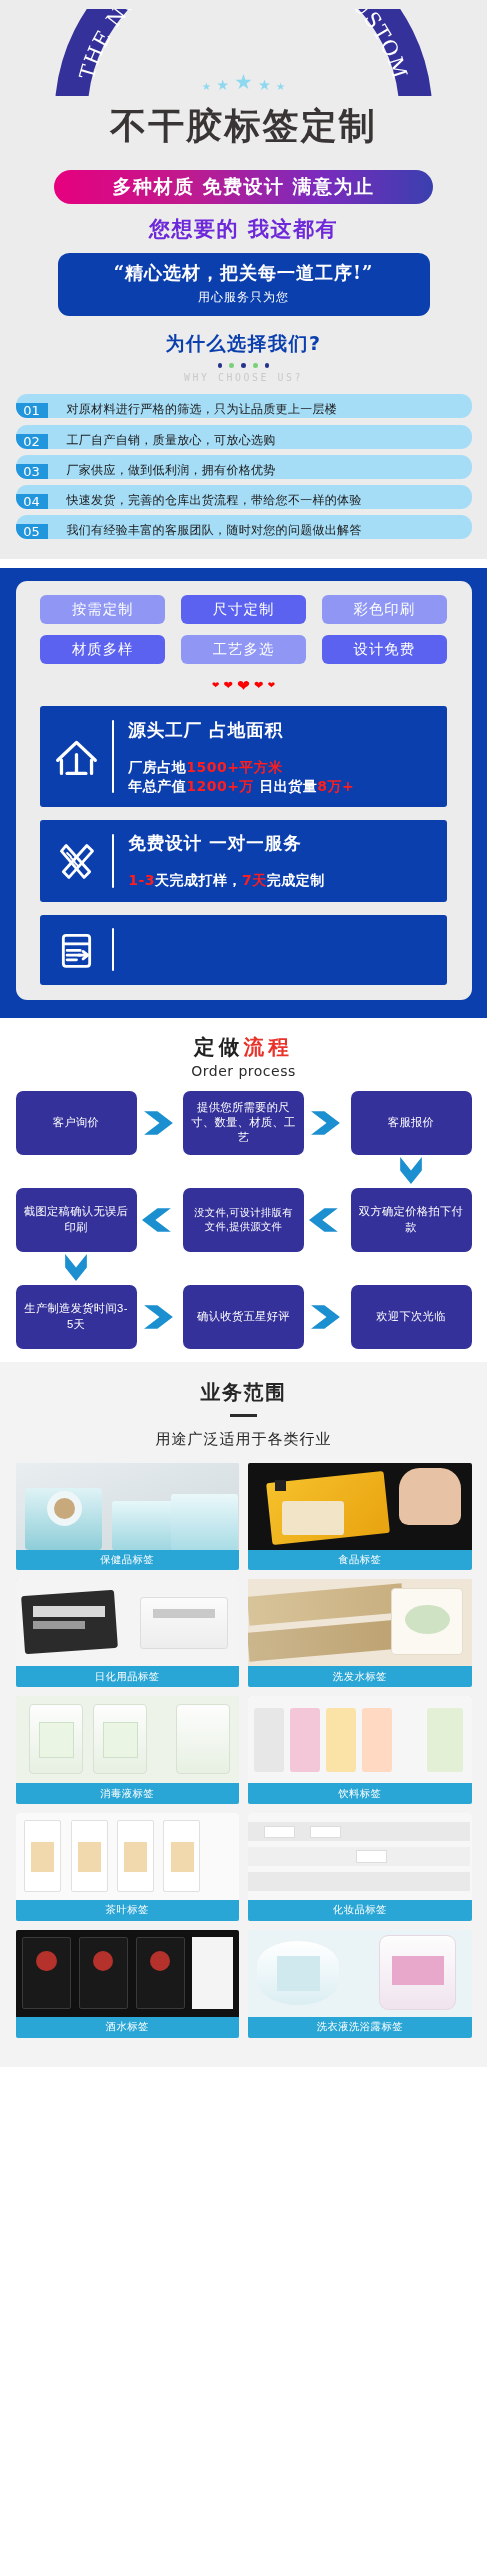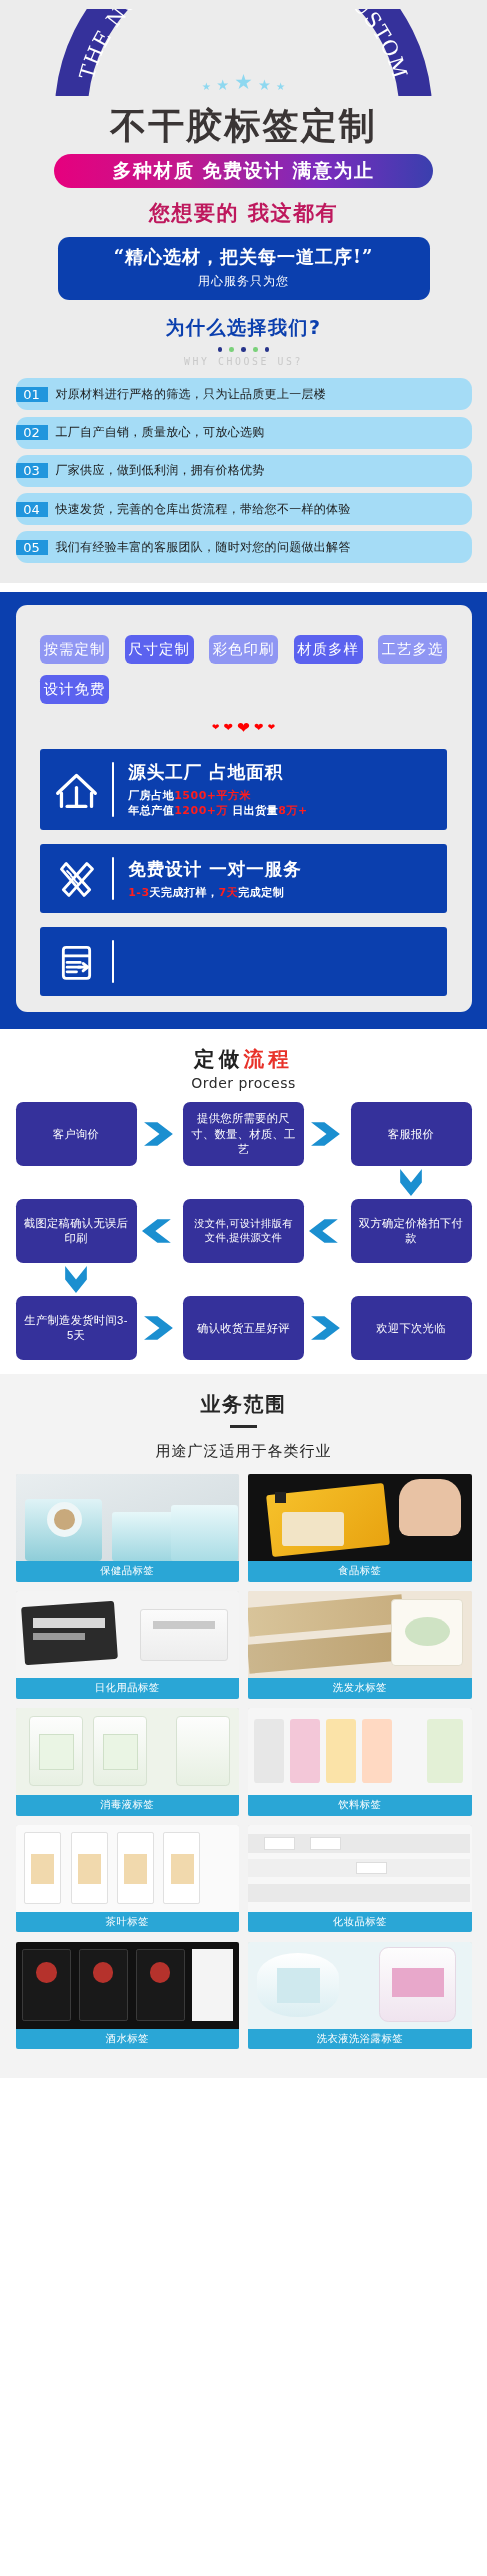--- a/index.html
+++ b/index.html
@@ -29,40 +29,40 @@
   .hero-title {
     font-size: 36px;
     font-weight: bold;
     letter-spacing: 2.1px;
     color: #3a3535;
     margin-top: 9.3px;
     font-family: "DejaVu Sans", sans-serif;
   }
 
   .pill {
-    margin: 3px auto 0;
+    margin: 19px auto 0;
     width: 379px;
     height: 34px;
     border-radius: 17px;
     background: linear-gradient(90deg, #e6007e 0%, #c01a8e 35%, #7b2bbd 70%, #3a3fae 100%);
     color: #fff;
     font-size: 19px;
     font-weight: bold;
     letter-spacing: 1.5px;
     display: flex;
     align-items: center;
     justify-content: center;
     font-family: "DejaVu Sans", sans-serif;
   }
 
   .red-line {
     margin-top: 11.3px;
     font-size: 21px;
     font-weight: bold;
-    color: #be185d;
+    color: #6d28d9;
     letter-spacing: 1.5px;
     font-family: "DejaVu Sans", sans-serif;
   }
 
   .quote-box {
     margin: 10.3px auto 0;
     width: 372px;
     border-radius: 11.3px;
     background: #0b3fae;
     color: #ffffff;
@@ -87,65 +87,65 @@
     margin-top: 4.1px;
     font-size: 9.8px;
     letter-spacing: 2.6px;
     color: #c9c9c9;
     font-family: "DejaVu Sans Mono", monospace;
   }
 
   .reasons { margin: 11.3px auto 0; width: 456px; }
   .reason {
     display: flex;
-    align-items: center;
+    align-items: flex-end;
     border-radius: 11.3px;
     overflow: hidden;
     background: #a5dcf6;
     margin-bottom: 6.2px;
-    height: 32px;
+    height: 24px;
   }
   .reason .num {
     width: 32px;
     background: #2196dd;
     color: #ffffff;
     font-size: 13px;
     display: flex;
     align-items: center;
     justify-content: center;
     font-family: "DejaVu Sans", sans-serif;
   }
   .reason .txt {
     flex: 1;
     display: flex;
     align-items: center;
-    padding-left: 8px;
+    padding-left: 19px;
     font-size: 12px;
     color: #1a1a1a;
     letter-spacing: 0.3px;
   }
 
   
   .blue-section {
     background: #0b3fae;
     padding: 13.4px 0 17.5px;
     margin-top: 9.3px;
   }
   .inner-card {
     width: 456px;
     margin: 0 auto;
     background: #ececec;
     border-radius: 11.3px;
     padding: 13.4px 0 15.5px;
   }
   .tag-grid {
     width: 407px;
-    margin: 16px auto;
+    margin: 0 auto;
     display: grid;
-    grid-template-columns: repeat(5, 1fr);
+    grid-template-columns: repeat(3, 1fr);
     gap: 11.3px 15.5px;
   }
   .tag {
     height: 29px;
     border-radius: 6.2px;
     color: #ffffff;
     font-size: 14.4px;
     letter-spacing: 1px;
     display: flex;
     align-items: center;
@@ -174,22 +174,22 @@
   .feature-icon { width: 47px; height: 47px; flex: 0 0 47px; }
   .feature-divider { width: 2.1px; background: #ffffff; border-radius: 1px; align-self: stretch; margin: 2.1px 3.1px 2.1px 0; }
   .feature-body { flex: 1; color: #ffffff; }
   .feature-head {
     font-size: 17.5px;
     font-weight: bold;
     letter-spacing: 1px;
     font-family: "DejaVu Sans", sans-serif;
   }
   .feature-sub {
-    margin-top: 5px;
-    font-size: 11px;
+    margin-top: 16px;
+    font-size: 14px;
     font-weight: bold;
     letter-spacing: 0.5px;
     line-height: 1.35;
     font-family: "DejaVu Sans", sans-serif;
   }
   .hl { color: #ff1d1d; }
 
   
   .process { padding: 15.5px 0 13.4px; background: #ffffff; text-align: center; }
   .proc-title { font-size: 20.6px; font-weight: bold; letter-spacing: 4.1px; font-family: "DejaVu Sans", sans-serif; }

